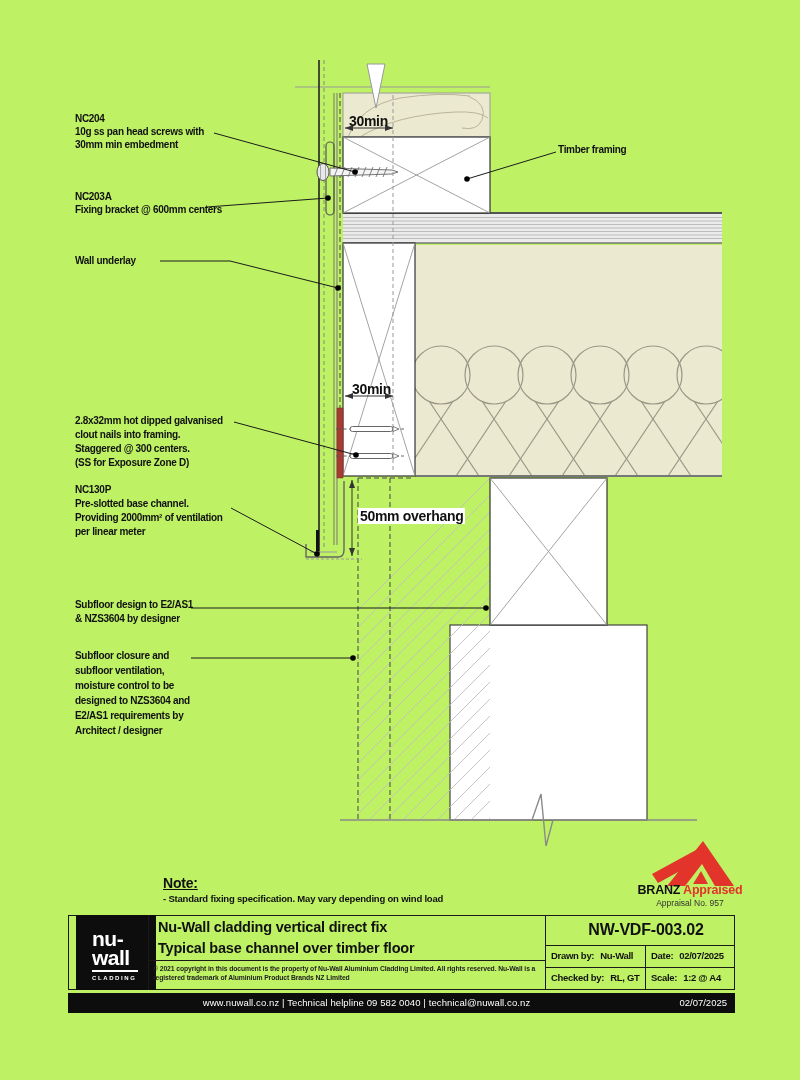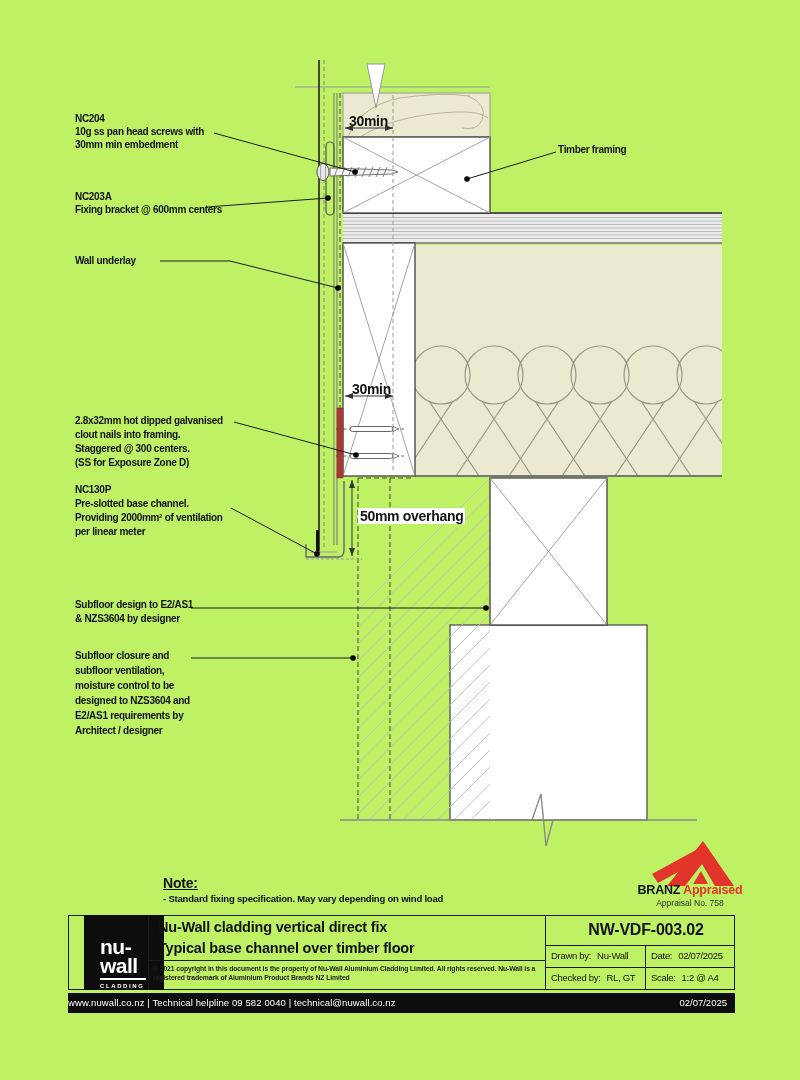--- a/index.html
+++ b/index.html
@@ -16,36 +16,36 @@
   .note .nh{text-decoration:underline;font-size:14px;}
   .note .nb{margin-top:2px;white-space:nowrap;}
   .branz-text{position:absolute;left:628px;top:883px;width:124px;text-align:center;}
   .branz-line{font-size:12.5px;font-weight:800;letter-spacing:-0.2px;white-space:nowrap;}
   .branz-line .red{color:#e2342b;}
   .branz-no{font-size:8.5px;font-weight:400;color:#333;margin-top:1px;}
   
   .tb-outer{position:absolute;left:68px;top:915px;width:667px;height:75px;
             border:1.6px solid #1a1a1a;box-sizing:border-box;}
   .tb-line{position:absolute;background:#1a1a1a;}
-  .logo-box{position:absolute;left:84px;top:915px;width:80px;height:75px;background:#0d0d0d;
-            color:#fff;box-sizing:border-box;padding:22px 0 0 16px;}
+  .logo-box{position:absolute;left:76px;top:915px;width:80px;height:75px;background:#0d0d0d;
+            color:#fff;box-sizing:border-box;padding:14px 0 0 16px;}
   .logo-nu,.logo-wall{font-size:21px;font-weight:800;line-height:19px;letter-spacing:-0.5px;}
   .logo-rule{width:46px;height:2px;background:#fff;margin:3px 0 3px 0;}
   .logo-sub{font-size:6px;font-weight:700;letter-spacing:1.6px;}
   .tb-title{position:absolute;left:158px;top:919px;font-size:14.5px;font-weight:800;letter-spacing:-0.2px;white-space:nowrap;}
   .tb-sub{position:absolute;left:158px;top:940px;font-size:14.5px;font-weight:800;letter-spacing:-0.2px;white-space:nowrap;}
   .tb-copy{position:absolute;left:153px;top:964px;width:386px;font-size:6.8px;font-weight:700;
            color:#222;line-height:9px;letter-spacing:-0.1px;}
   .tb-num{position:absolute;left:545px;top:915px;width:190px;height:30px;line-height:30px;
           text-align:center;font-size:16px;font-weight:800;letter-spacing:-0.2px;margin-left:6px;}
-  .tb-cell{position:absolute;font-size:9.5px;font-weight:400;letter-spacing:-0.3px;white-space:nowrap;text-align:center;}
+  .tb-cell{position:absolute;font-size:9.5px;font-weight:700;letter-spacing:-0.3px;white-space:nowrap;text-align:center;}
   .tb-cell .gap{display:inline-block;width:6px;}
   .footer{position:absolute;left:68px;top:993px;width:667px;height:20px;background:#0d0d0d;
           color:#fff;font-size:9.5px;font-weight:400;}
-  .footer .links{position:absolute;left:0;right:70px;top:0;height:32px;line-height:20px;letter-spacing:0.1px;}
+  .footer .links{position:absolute;left:0;right:70px;top:0;height:32px;line-height:20px;text-align:center;letter-spacing:0.1px;}
   .footer .fdate{position:absolute;right:8px;top:0;height:20px;line-height:20px;}
 </style>
 </head>
 <body>
 
 <div id="page">
 
   <svg width="800" height="1080" viewBox="0 0 800 1080">
     <defs>
       <clipPath id="hatchClip">
@@ -267,21 +267,21 @@
   <div class="note">
     <span class="nh">Note:</span>
     <div class="nb">- Standard fixing specification. May vary depending on wind load</div>
   </div>
 
   <div class="branz-text">
     <div class="branz-line">
       <span>BRANZ</span>
       <span class="red">Appraised</span>
     </div>
-    <div class="branz-no">Appraisal No. 758</div>
+    <div class="branz-no">Appraisal No. 957</div>
   </div>
 
   <div class="tb-outer"></div>
   <div class="logo-box">
     <div class="logo-nu">nu-</div>
     <div class="logo-wall">wall</div>
     <div class="logo-rule"></div>
     <div class="logo-sub">CLADDING</div>
   </div>
   <div class="tb-line" style="left:148px;top:915px;width:1.4px;height:75px"></div>

